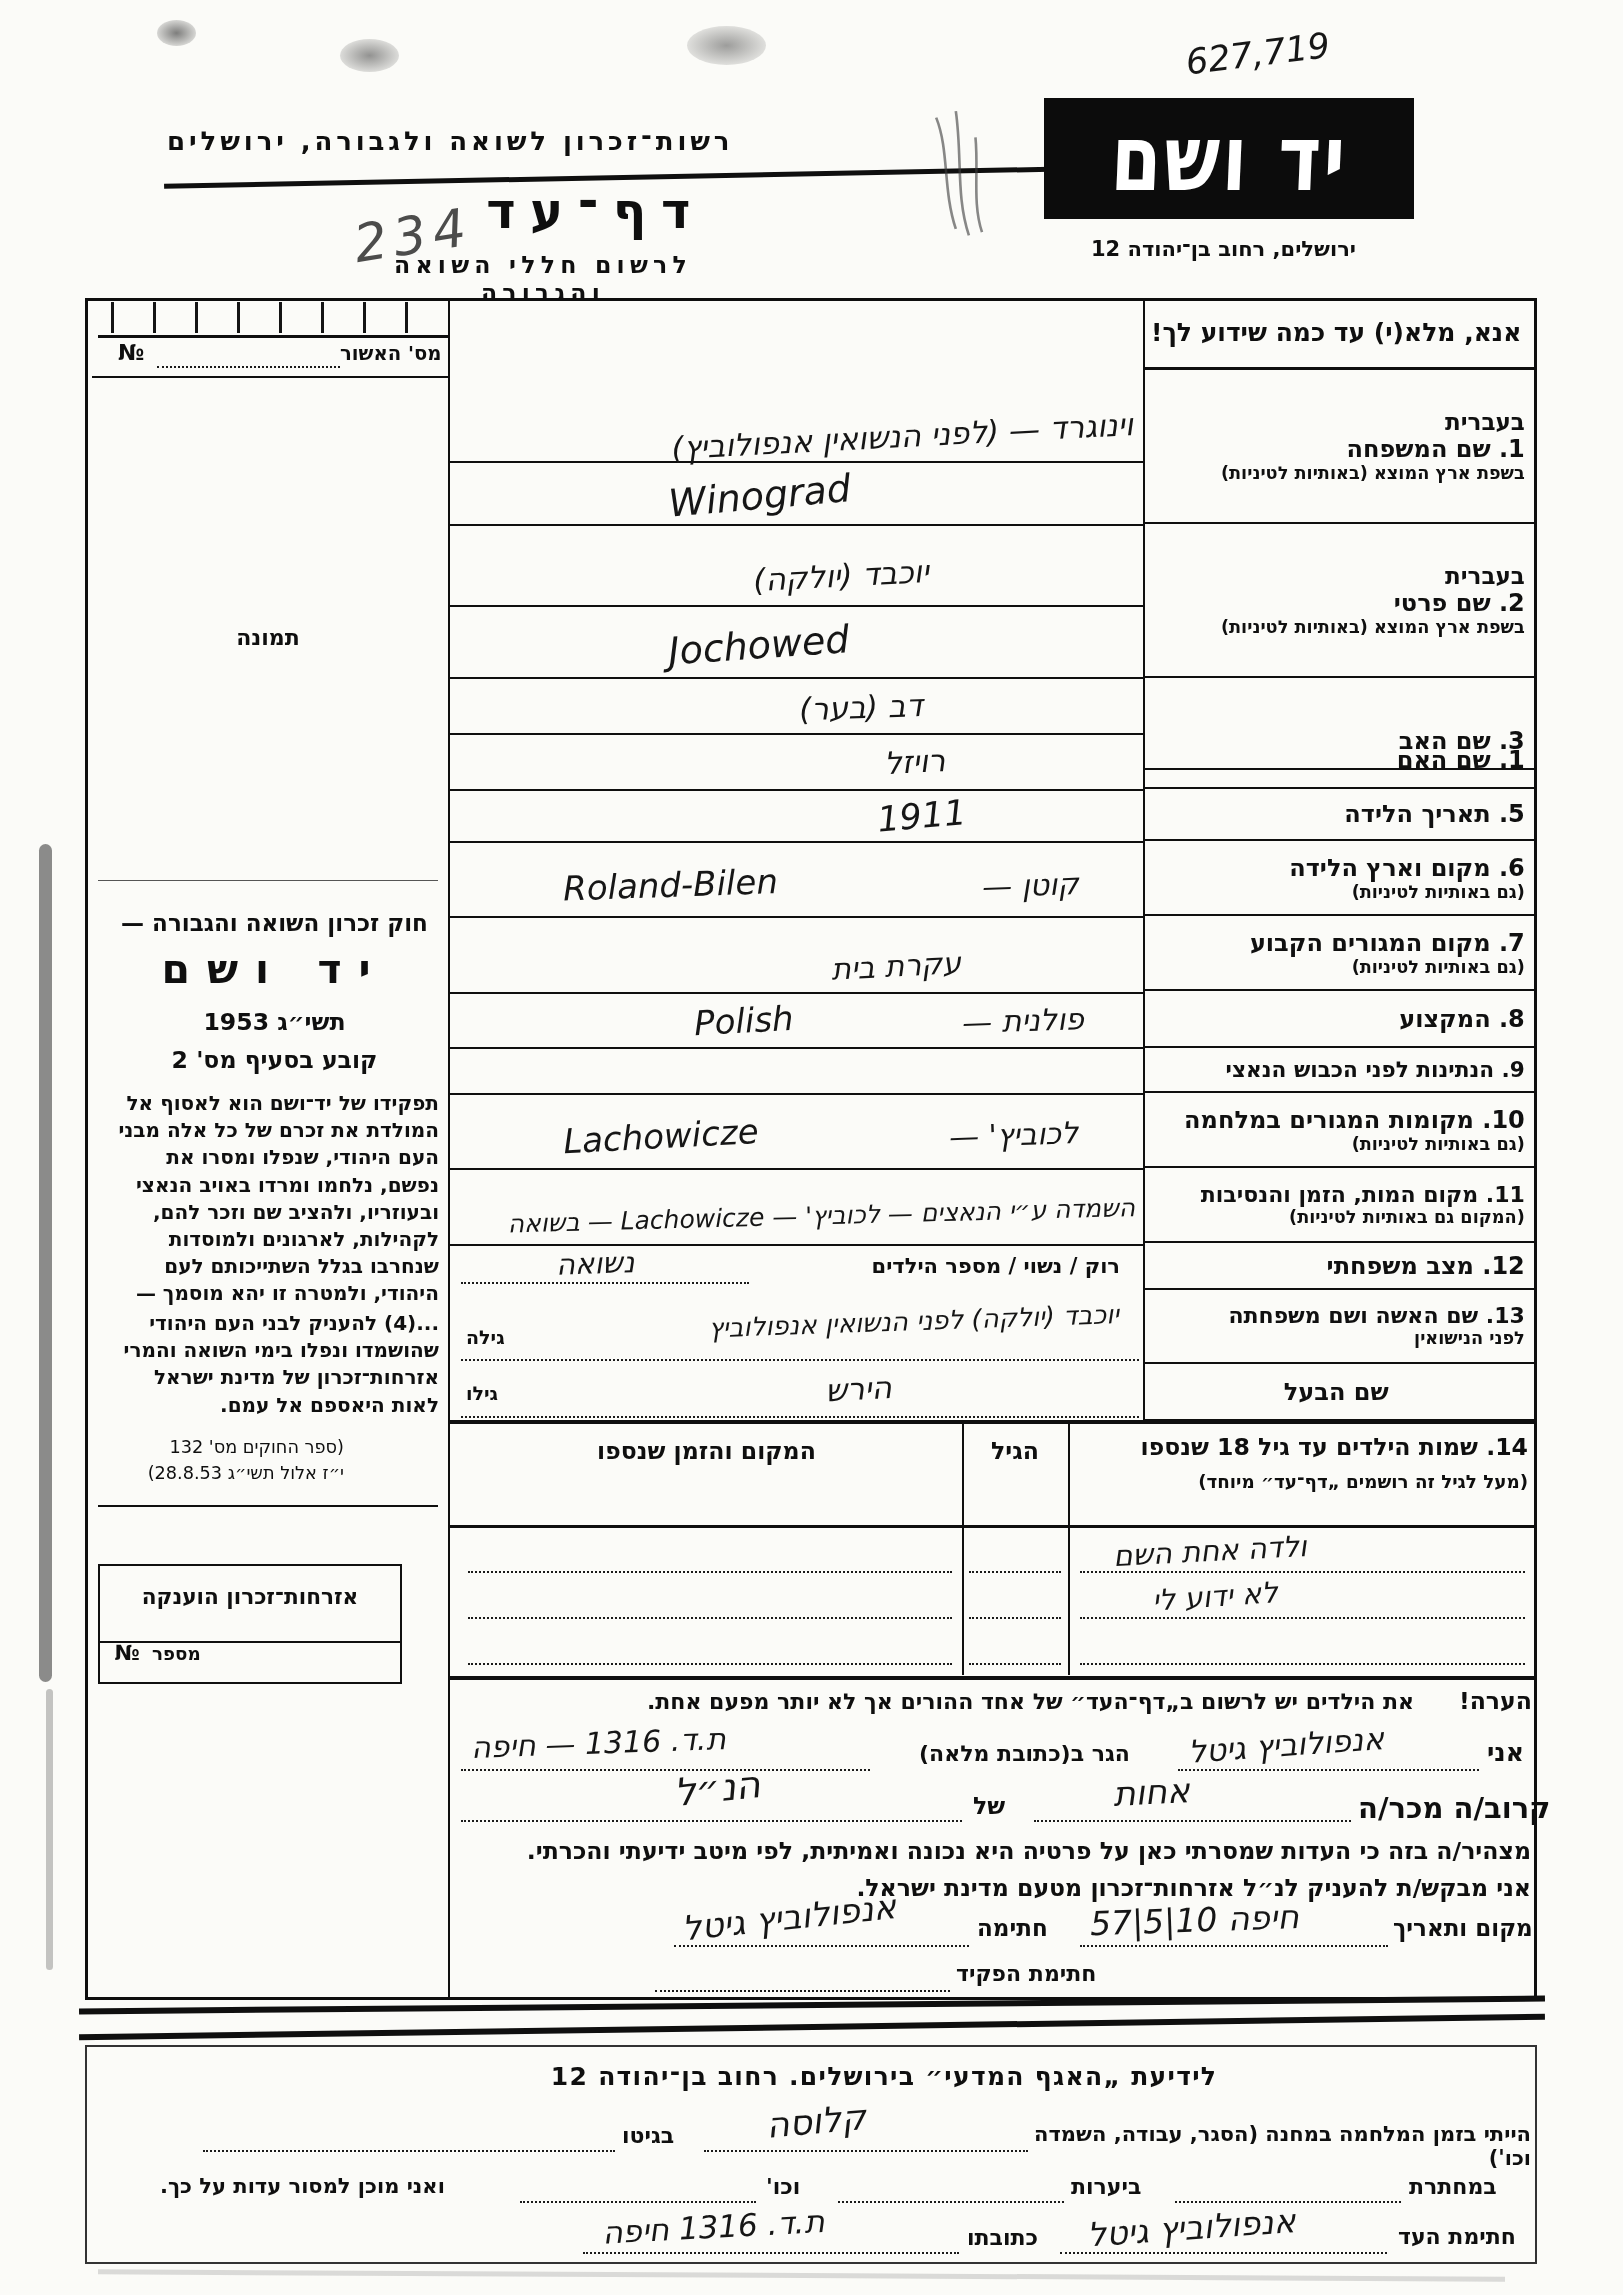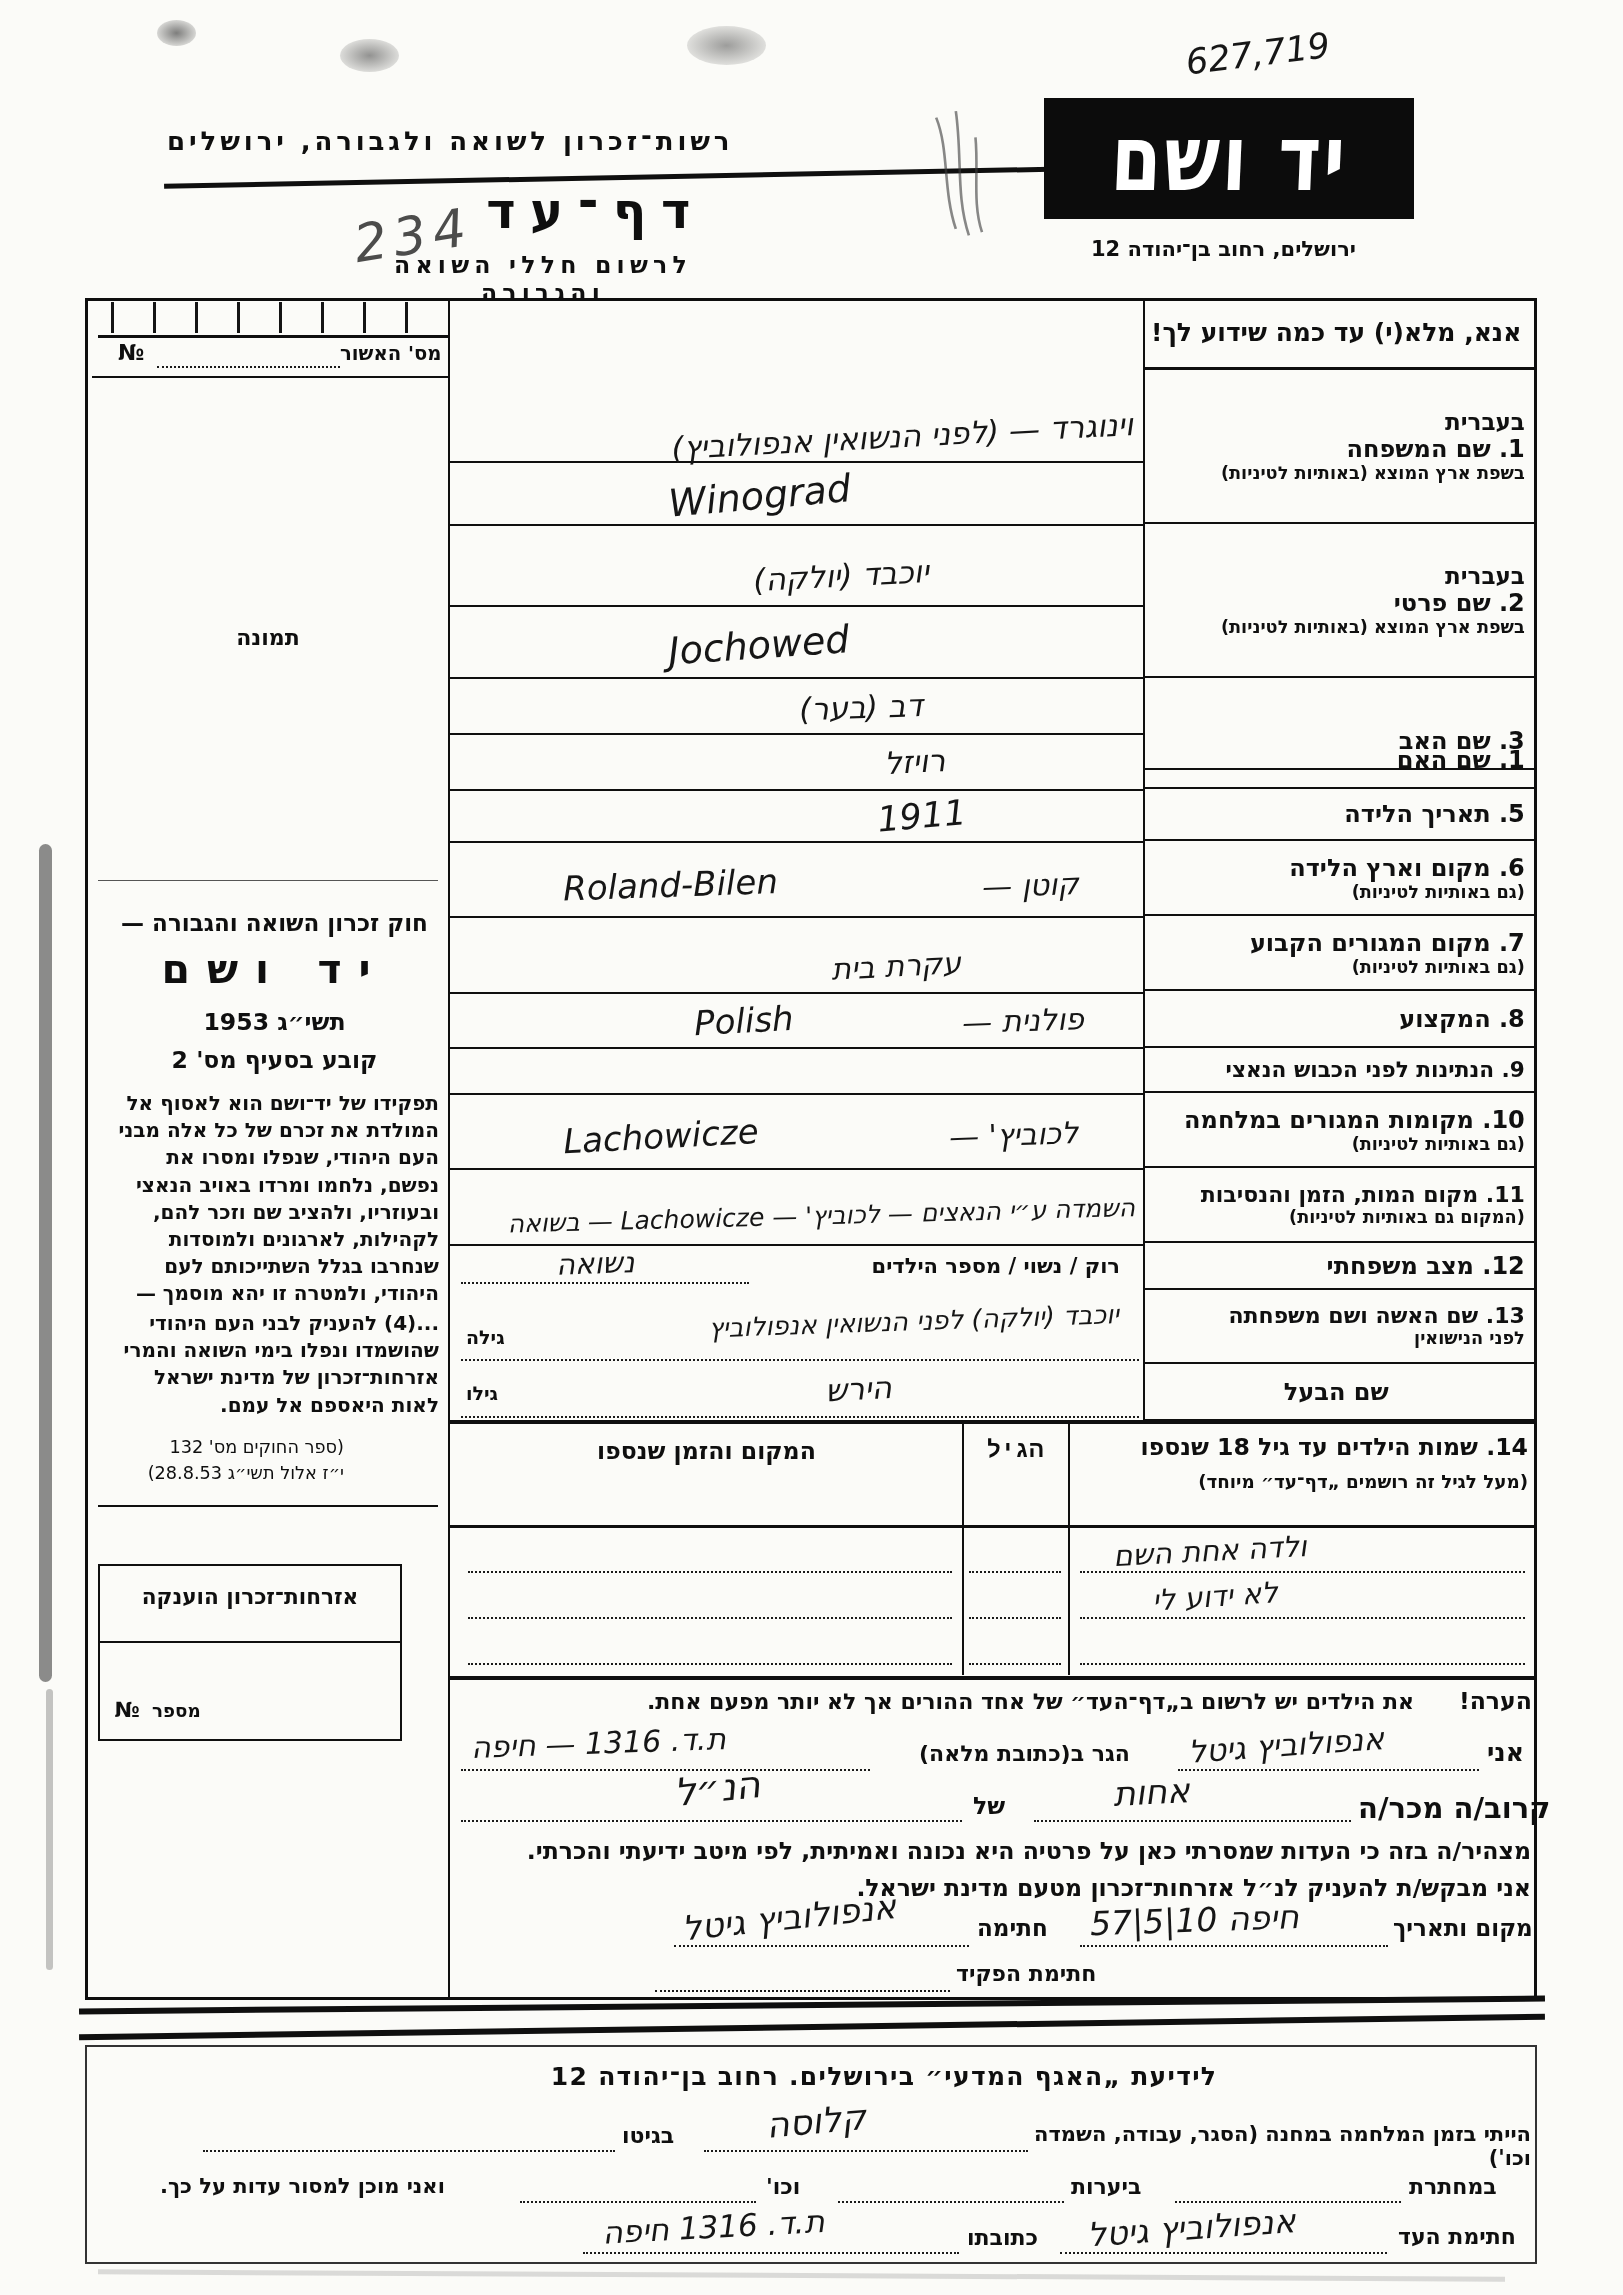--- a/index.html
+++ b/index.html
@@ -63,21 +63,21 @@
 <div class="abs p b rtl" style="left:111px;top:910px;width:327px;font-size:23px;text-align:center;">חוק זכרון השואה והגבורה —</div>
 <div class="abs p b rtl" style="left:111px;top:945px;width:327px;font-size:41px;letter-spacing:17px;text-align:center;">יד ושם</div>
 <div class="abs p b rtl" style="left:111px;top:1008px;width:327px;font-size:23.6px;text-align:center;">תשי״ג 1953</div>
 <div class="abs p b rtl" style="left:111px;top:1046px;width:327px;font-size:23.6px;text-align:center;">קובע בסעיף מס' 2</div>
 <div class="abs p b rtl" style="left:108px;top:1090px;width:331px;font-size:20px;line-height:1.36;text-align:right;">תפקידו של יד־ושם הוא לאסוף אל המולדת את זכרם של כל אלה מבני העם היהודי, שנפלו ומסרו את נפשם, נלחמו ומרדו באויב הנאצי ובעוזריו, ולהציב שם וזכר להם, לקהילות, לארגונים ולמוסדות שנחרבו בגלל השתייכותם לעם היהודי, ולמטרה זו יהא מוסמך —</div>
 <div class="abs p b rtl" style="left:108px;top:1310px;width:331px;font-size:20px;line-height:1.36;text-align:right;">...(4) להעניק לבני העם היהודי שהושמדו ונפלו בימי השואה והמרי אזרחות־זכרון של מדינת ישראל לאות היאספם אל עמם.</div>
 <div class="abs p rtl" style="left:121px;top:1437px;width:223px;font-size:17.7px;text-align:right;">(ספר החוקים מס' 132</div>
 <div class="abs p rtl" style="left:121px;top:1463px;width:223px;font-size:17.7px;text-align:right;">י״ז אלול תשי״ג 28.8.53)</div>
 <div class="abs hline" style="left:98px;top:1505px;width:340px;"></div>
 
-<div class="abs" style="left:98px;top:1564px;width:304px;height:177px;border:2.6px solid #101010;box-sizing:border-box;">
+<div class="abs" style="left:98px;top:1564px;width:304px;height:120px;border:2.6px solid #101010;box-sizing:border-box;">
   <div class="p b rtl" style="width:100%;margin-top:18.3px;font-size:21.6px;text-align:center;">אזרחות־זכרון הוענקה</div>
   <div style="position:absolute;left:0;top:75px;width:100%;height:2px;background:#101010;"></div>
   <div class="p b" style="position:absolute;left:14.4px;bottom:17px;font-size:21px;">№</div>
   <div class="p b rtl" style="position:absolute;left:52px;bottom:18.3px;font-size:18.3px;">מספר</div>
 </div>
 
 <div class="abs cell" style="top:298px;height:72px;border-bottom-width:3.9px;align-items:center;justify-content:center;">
   <span class="p b rtl" style="font-size:25px;">אנא, מלא(י) עד כמה שידוע לך!</span>
 </div>
 
@@ -171,21 +171,21 @@
 <div class="abs hand" style="left:563px;top:1111px;font-size:34px;transform:rotate(-3deg);">Lachowicze</div>
 <div class="abs hand rtl" style="left:461px;top:1193px;width:674px;font-size:25px;text-align:right;transform:rotate(-1.5deg);">השמדה ע״י הנאצים — לכוביץ' — Lachowicze — בשואה</div>
 <div class="abs hand rtl" style="left:556px;top:1245px;font-size:29px;transform:rotate(-2deg);">נשואה</div>
 <div class="abs hand rtl" style="left:497px;top:1299px;width:622px;font-size:26px;text-align:right;transform:rotate(-2deg);">יוכבד (יולקה) לפני הנשואין אנפולוביץ</div>
 <div class="abs hand rtl" style="left:825px;top:1369px;font-size:31px;transform:rotate(-3deg);">הירש</div>
 
 <div class="abs" style="left:448px;top:1420px;width:1089px;height:3.9px;background:#0f0f0f;"></div>
 <div class="abs vline" style="left:962px;top:1420px;height:255px;"></div>
 <div class="abs vline" style="left:1068px;top:1420px;height:255px;"></div>
 <div class="abs p b rtl" style="left:458px;top:1437px;width:497px;font-size:23.6px;text-align:center;">המקום והזמן שנספו</div>
-<div class="abs p b rtl" style="left:962px;top:1437px;width:106px;font-size:23.6px;text-align:center;font-family:Liberation Mono, monospace;">הגיל</div>
+<div class="abs p b rtl" style="left:962px;top:1437px;width:106px;font-size:23.6px;text-align:center;">הגיל</div>
 <div class="abs p b rtl" style="left:1080px;top:1433px;width:448px;font-size:23.6px;text-align:right;">14. שמות הילדים עד גיל 18 שנספו</div>
 <div class="abs p b rtl" style="left:1080px;top:1471px;width:448px;font-size:18.3px;text-align:right;">(מעל לגיל זה רושמים „דף־עד״ מיוחד)</div>
 <div class="abs" style="left:450px;top:1525px;width:1085px;height:3.3px;background:#0f0f0f;"></div>
 
 <div class="abs hand rtl" style="left:1113px;top:1529px;font-size:29px;transform:rotate(-3deg);">ולדה אחת השם</div>
 <div class="abs hand rtl" style="left:1152px;top:1575px;font-size:29px;transform:rotate(-4deg);">לא ידוע לי</div>
 
 <div class="abs dotl" style="left:468px;top:1571px;width:484px;"></div>
 <div class="abs dotl" style="left:969px;top:1571px;width:92px;"></div>
 <div class="abs dotl" style="left:1080px;top:1571px;width:445px;"></div>

